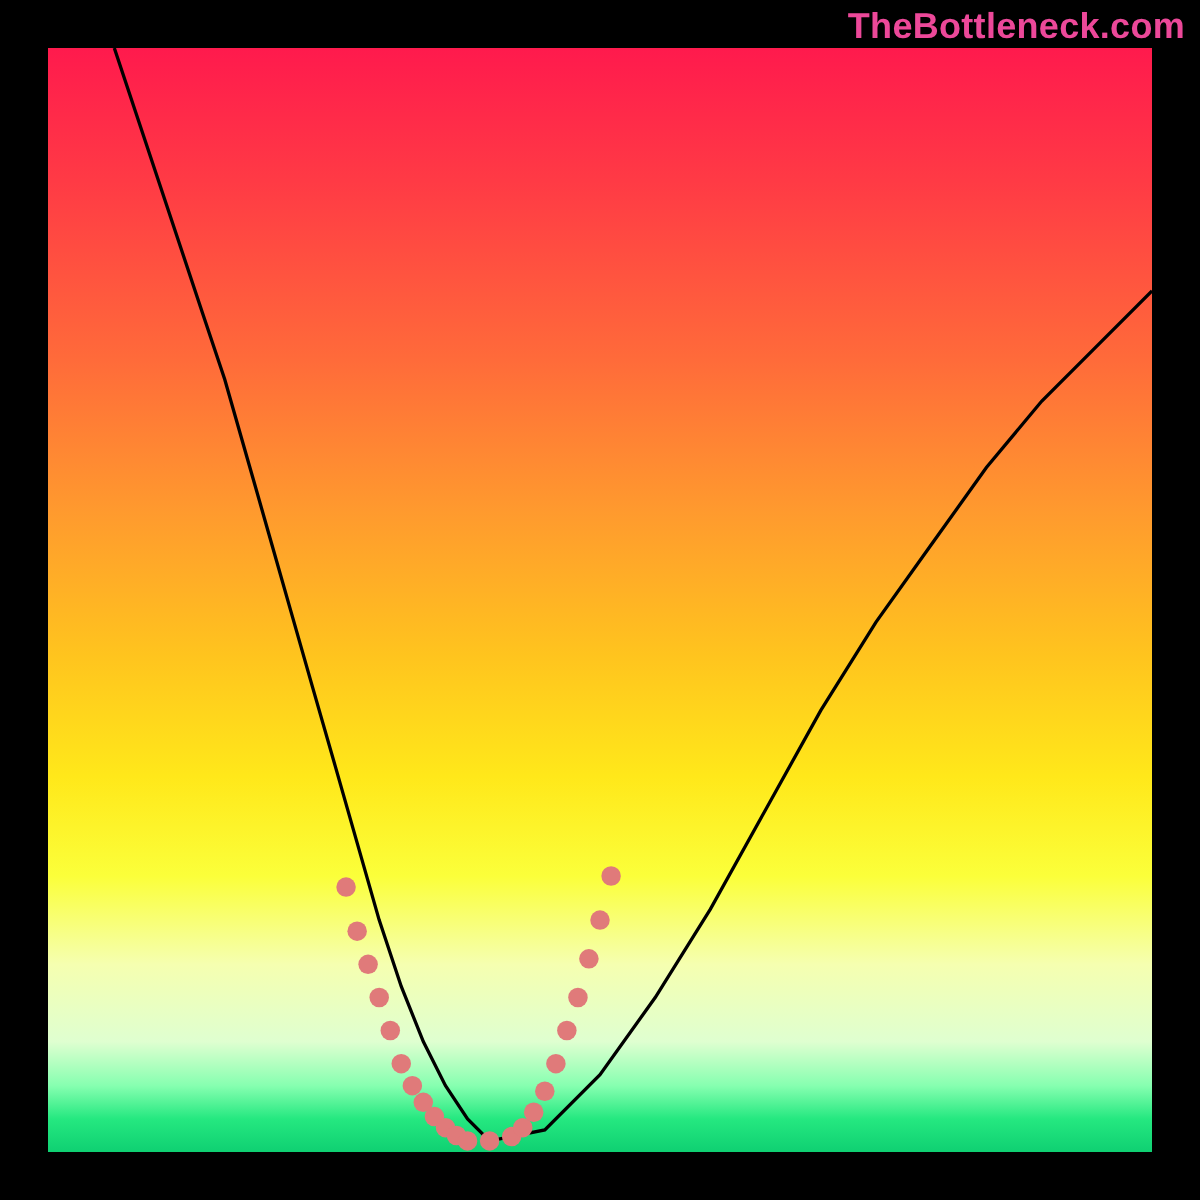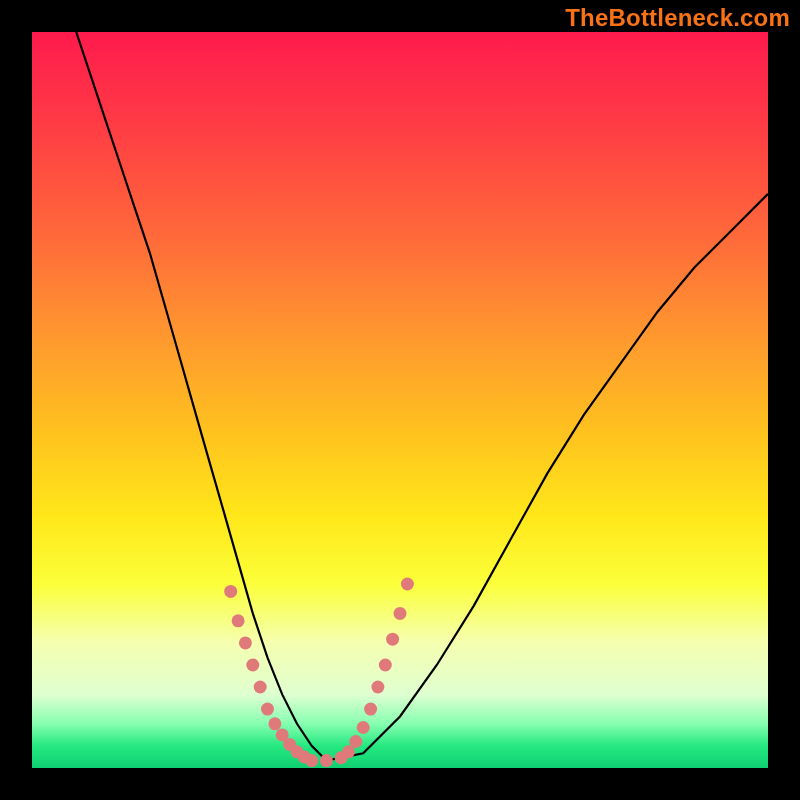--- a/index.html
+++ b/index.html
@@ -30,21 +30,21 @@
       #25e880 97%,
       #0fd072 100%);
   }
   .watermark {
     position: absolute;
     top: 4px;
     right: 10px;
     font-family: Arial, Helvetica, sans-serif;
     font-size: 24px;
     font-weight: 600;
-    color: #f97316;
+    color: #ec4899;
     letter-spacing: 0.2px;
   }
   svg.curve {
     position: absolute;
     left: 0;
     top: 0;
     width: 736px;
     height: 736px;
   }
   .plot-line {

